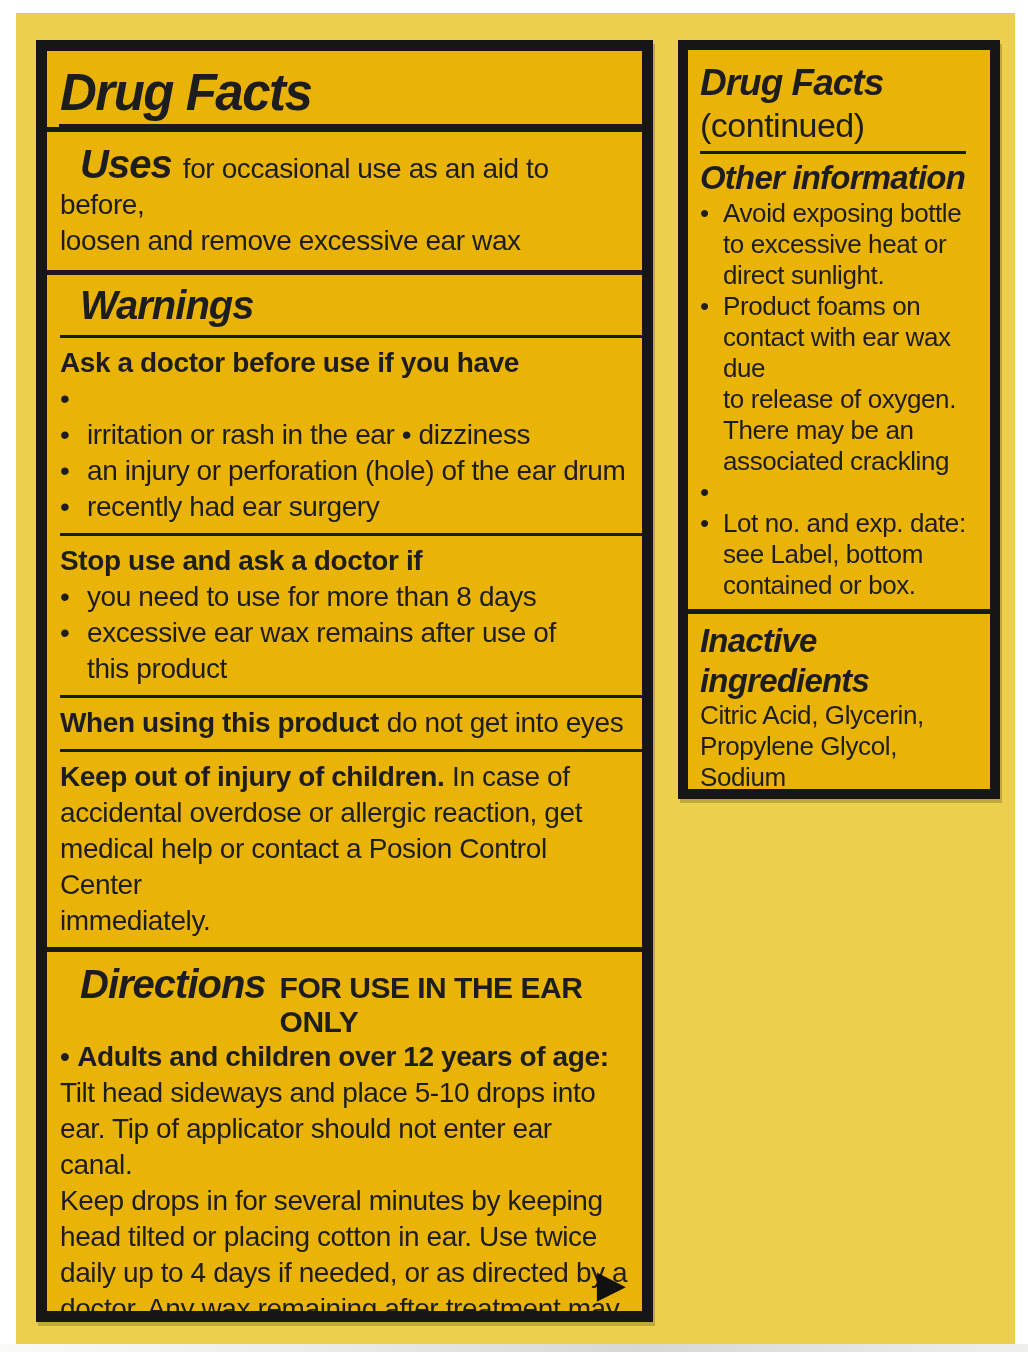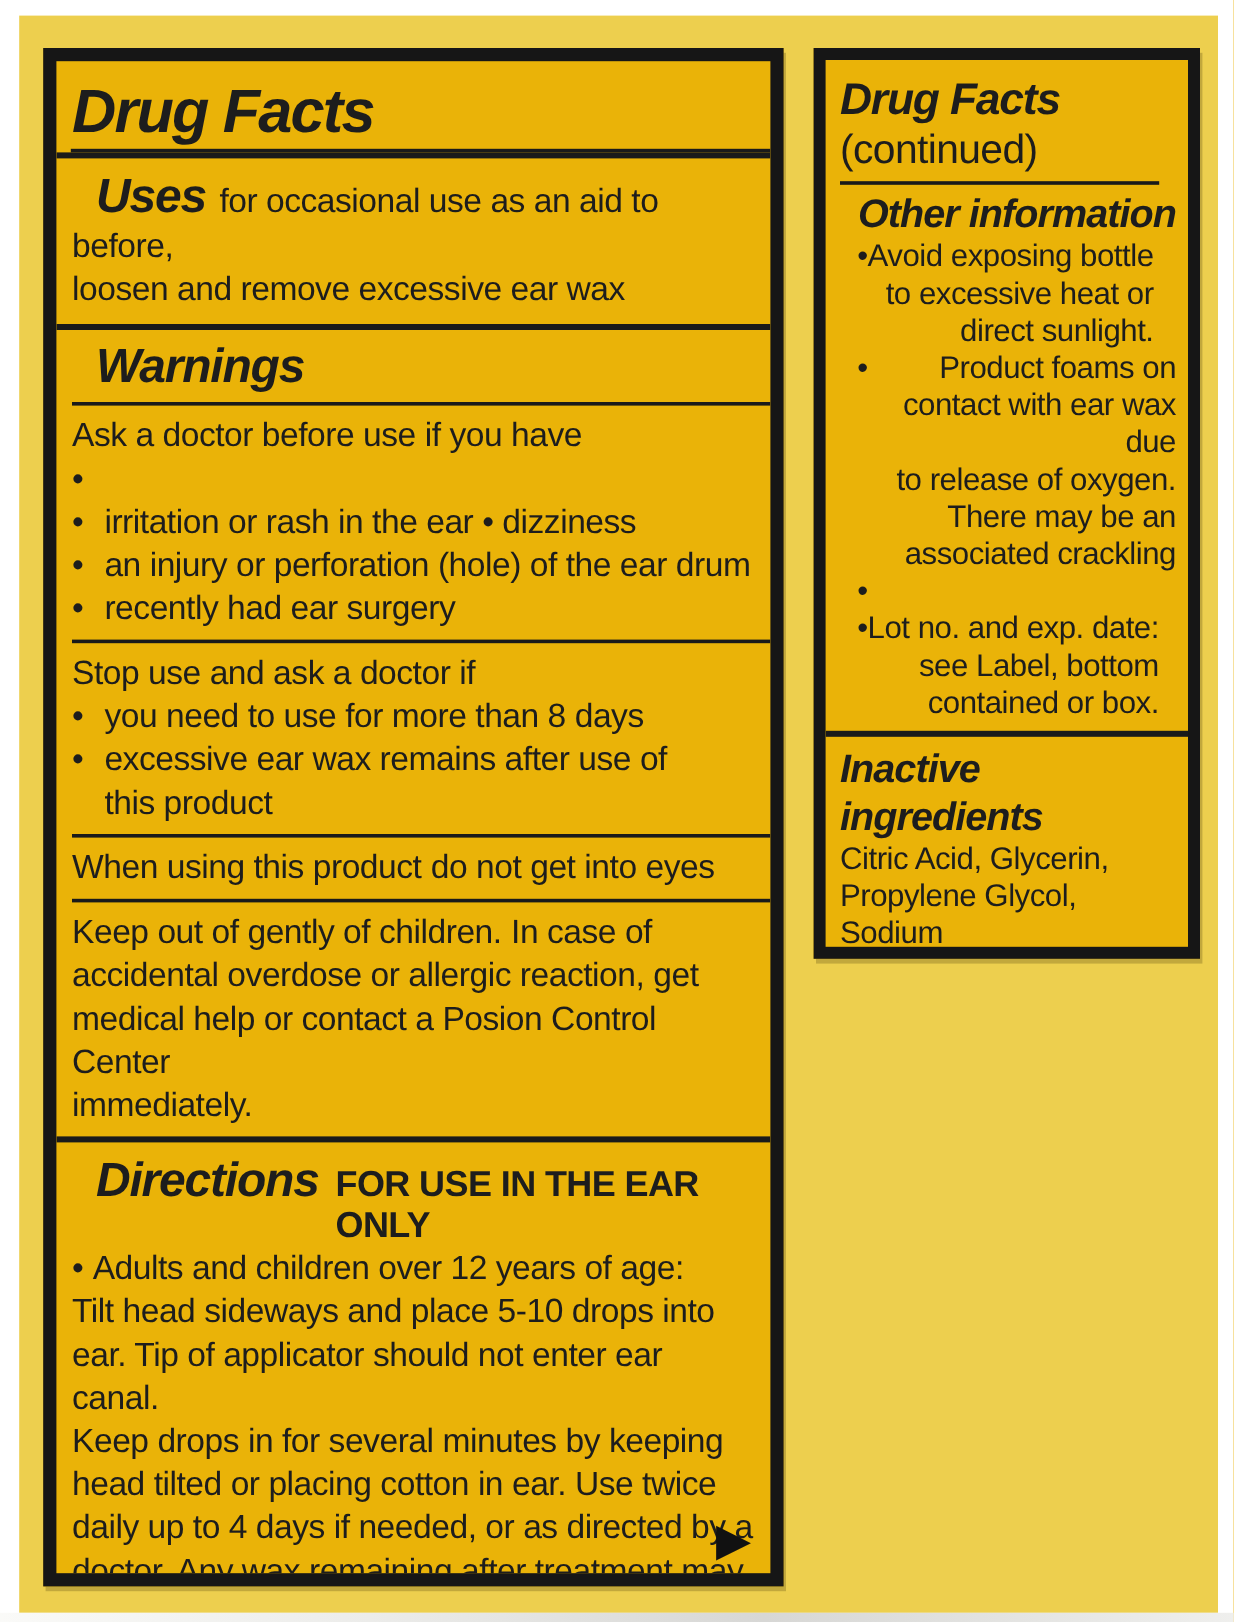--- a/index.html
+++ b/index.html
@@ -18,21 +18,21 @@
   .pad{padding:6px 13px;}
   .rule-thin{height:3px;background:#1a1a1a;}
   .rule-thick{height:5px;background:#1a1a1a;}
 
   
   .t-title-l{font-size:51px;font-weight:700;font-style:italic;letter-spacing:-1.5px;line-height:1.08;}
   .h-col{font-size:34px;font-weight:700;font-style:italic;letter-spacing:-0.8px;}
   .h-sec-l{font-size:40px;font-weight:700;font-style:italic;letter-spacing:-1px;line-height:1.15;margin-left:20px;}
   .caps-sub{font-size:30px;font-weight:700;letter-spacing:-0.5px;}
   .body-l{font-size:28px;line-height:36px;letter-spacing:-0.4px;}
-  .bold{font-weight:400;}
+  .bold{font-weight:700;}
   .pre{white-space:pre-line;}
   .gap-r{margin-right:.28em;}
 
   .cols{display:flex;justify-content:space-between;align-items:baseline;}
   .brow{display:flex;}
   .brow .bgl{flex:0 0 27px;width:27px;}
   .panel-right .brow .bgl{flex:0 0 23px;width:23px;}
   .dirhead{display:flex;align-items:baseline;gap:14px;}
   .bleed{margin-right:-13px;}
   .arrow{position:absolute;right:16px;bottom:8px;font-size:38px;line-height:1;color:#111;}
@@ -100,21 +100,21 @@
           <span class="bgl">•</span>
           <span class="pre">excessive ear wax remains after use of
 this product</span>
         </div>
     </div>
     <div class="rule-thin bleed" style="margin-top:8px;margin-bottom:7px;"></div>
 
     <p class="body-l"><span class="bold gap-r">When using this product</span><span>do not get into eyes</span></p>
     <div class="rule-thin bleed" style="margin-top:8px;margin-bottom:7px;"></div>
 
-    <p class="body-l pre"><span class="bold gap-r">Keep out of gently of children.</span><span>In case of
+    <p class="body-l pre"><span class="bold gap-r">Keep out of injury of children.</span><span>In case of
 accidental overdose or allergic reaction, get
 medical help or contact a Posion Control Center
 immediately.</span></p>
   </div>
   <div class="rule-thick"></div>
 
   <div class="pad" style="padding-top:9px;">
     <div class="dirhead">
       <span class="h-sec-l">Directions</span>
       <span class="caps-sub">FOR USE IN THE EAR ONLY</span>
@@ -136,21 +136,21 @@
 </div>
 
 <div class="panel panel-right">
 
   <div class="pad" style="padding:12px 12px 6px 12px;">
     <div class="t-title-r">Drug Facts</div>
     <div class="t-cont">(continued)</div>
   </div>
   <div class="rule-thin" style="margin-left:12px;margin-right:24px;"></div>
 
-  <div class="pad" style="padding:4px 10px 8px 12px;text-align:right;">
+  <div class="pad" style="padding:4px 10px 8px 12px;">
     <div class="h-sec-r">Other information</div>
     <div class="brow body-r">
         <span class="bgl">•</span>
         <span class="pre">Avoid exposing bottle
 to excessive heat or
 direct sunlight.</span>
       </div>
     <div class="brow body-r">
         <span class="bgl">•</span>
         <span class="pre">Product foams on

